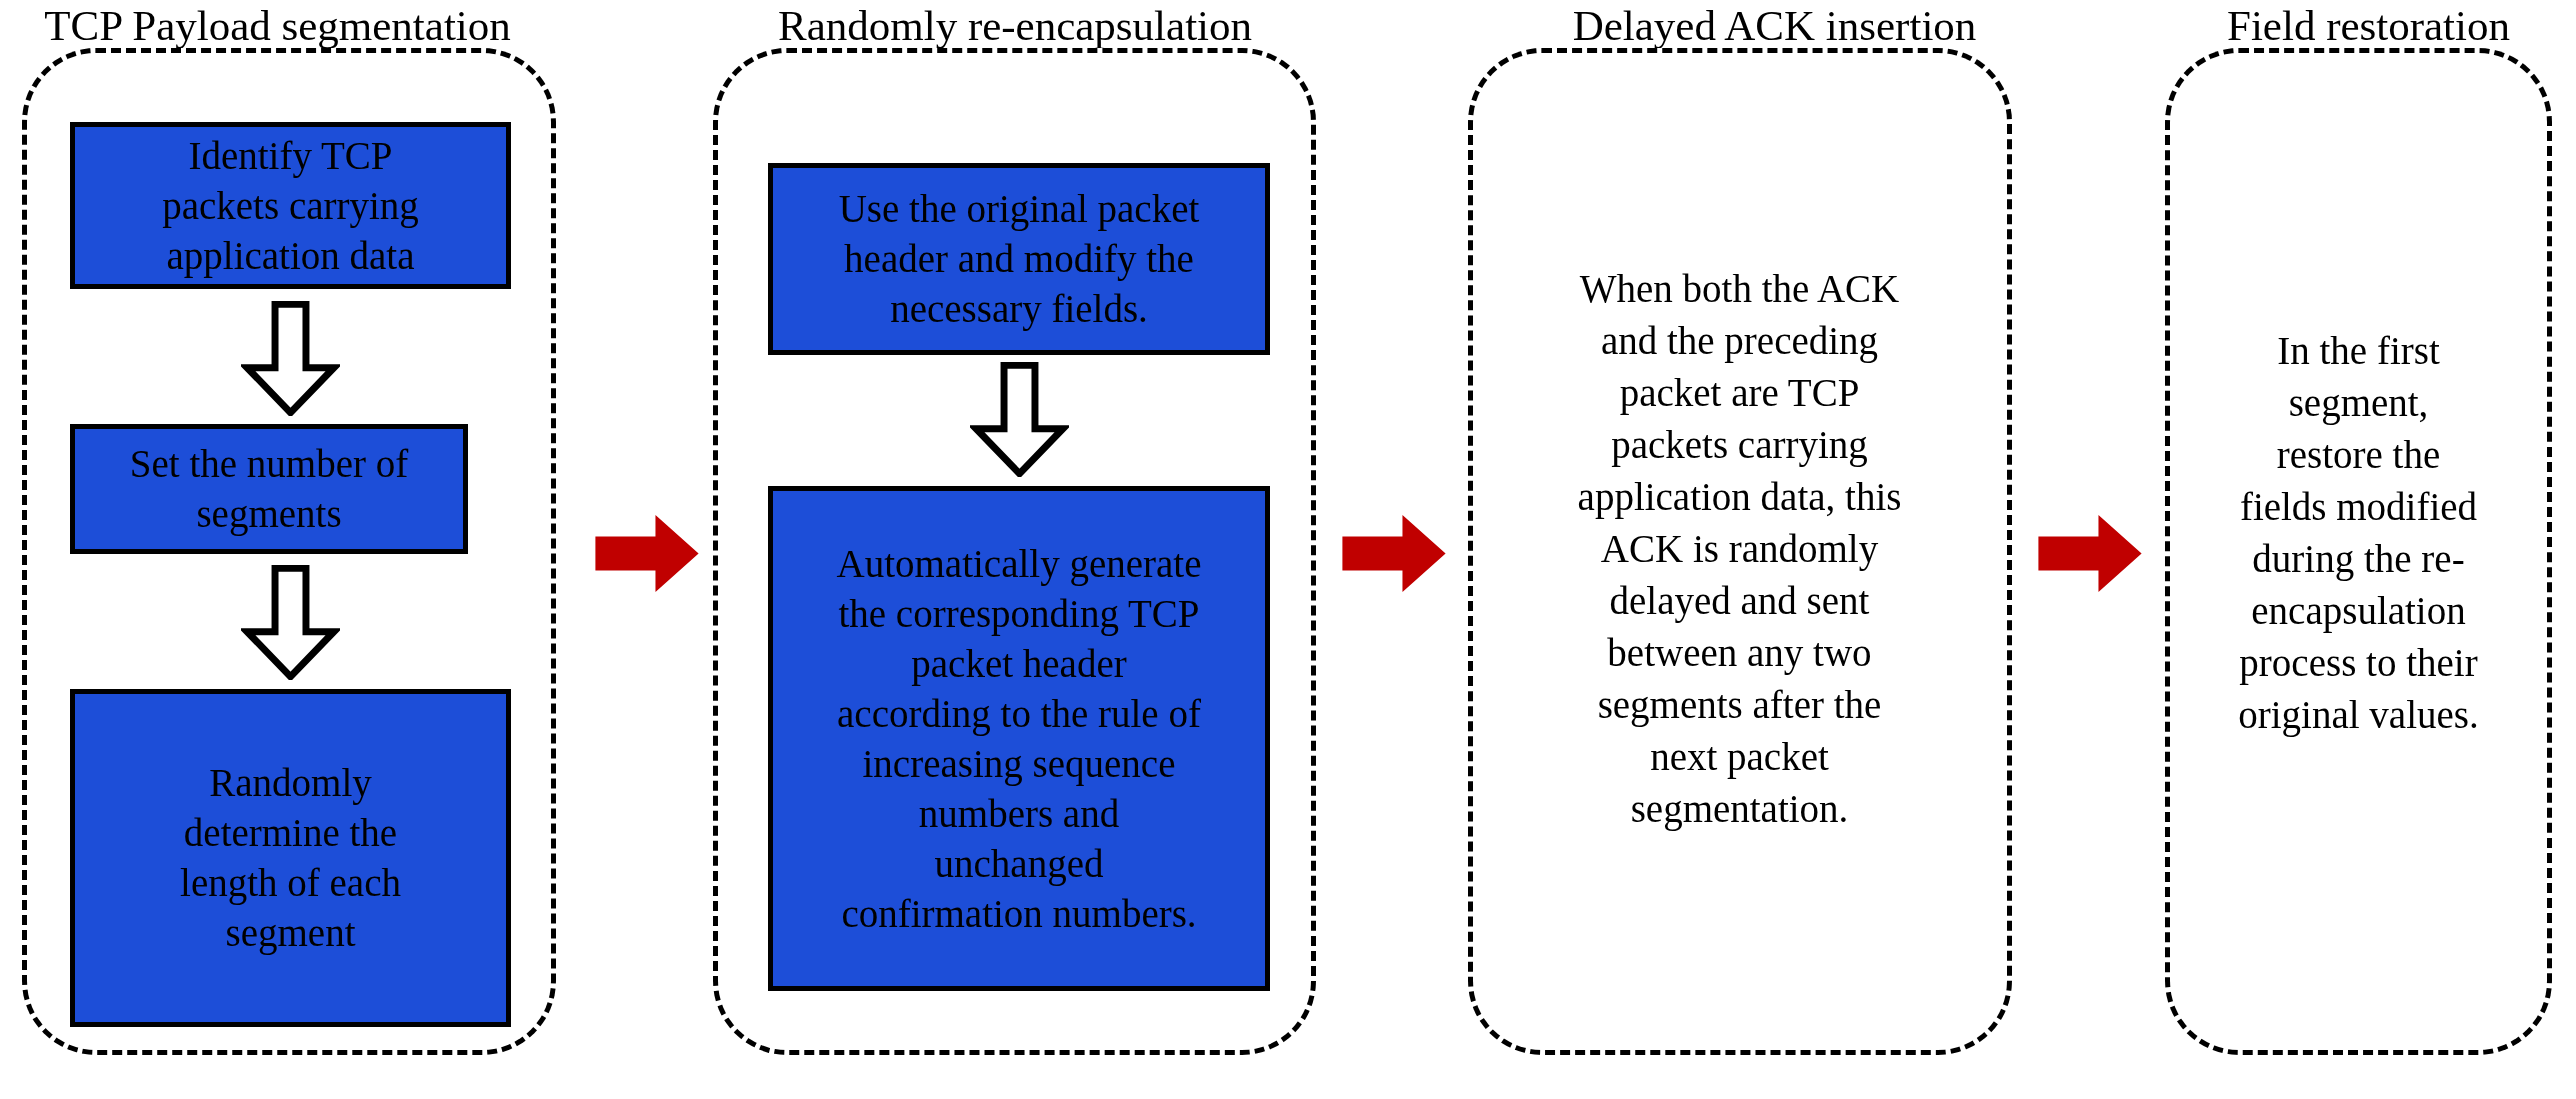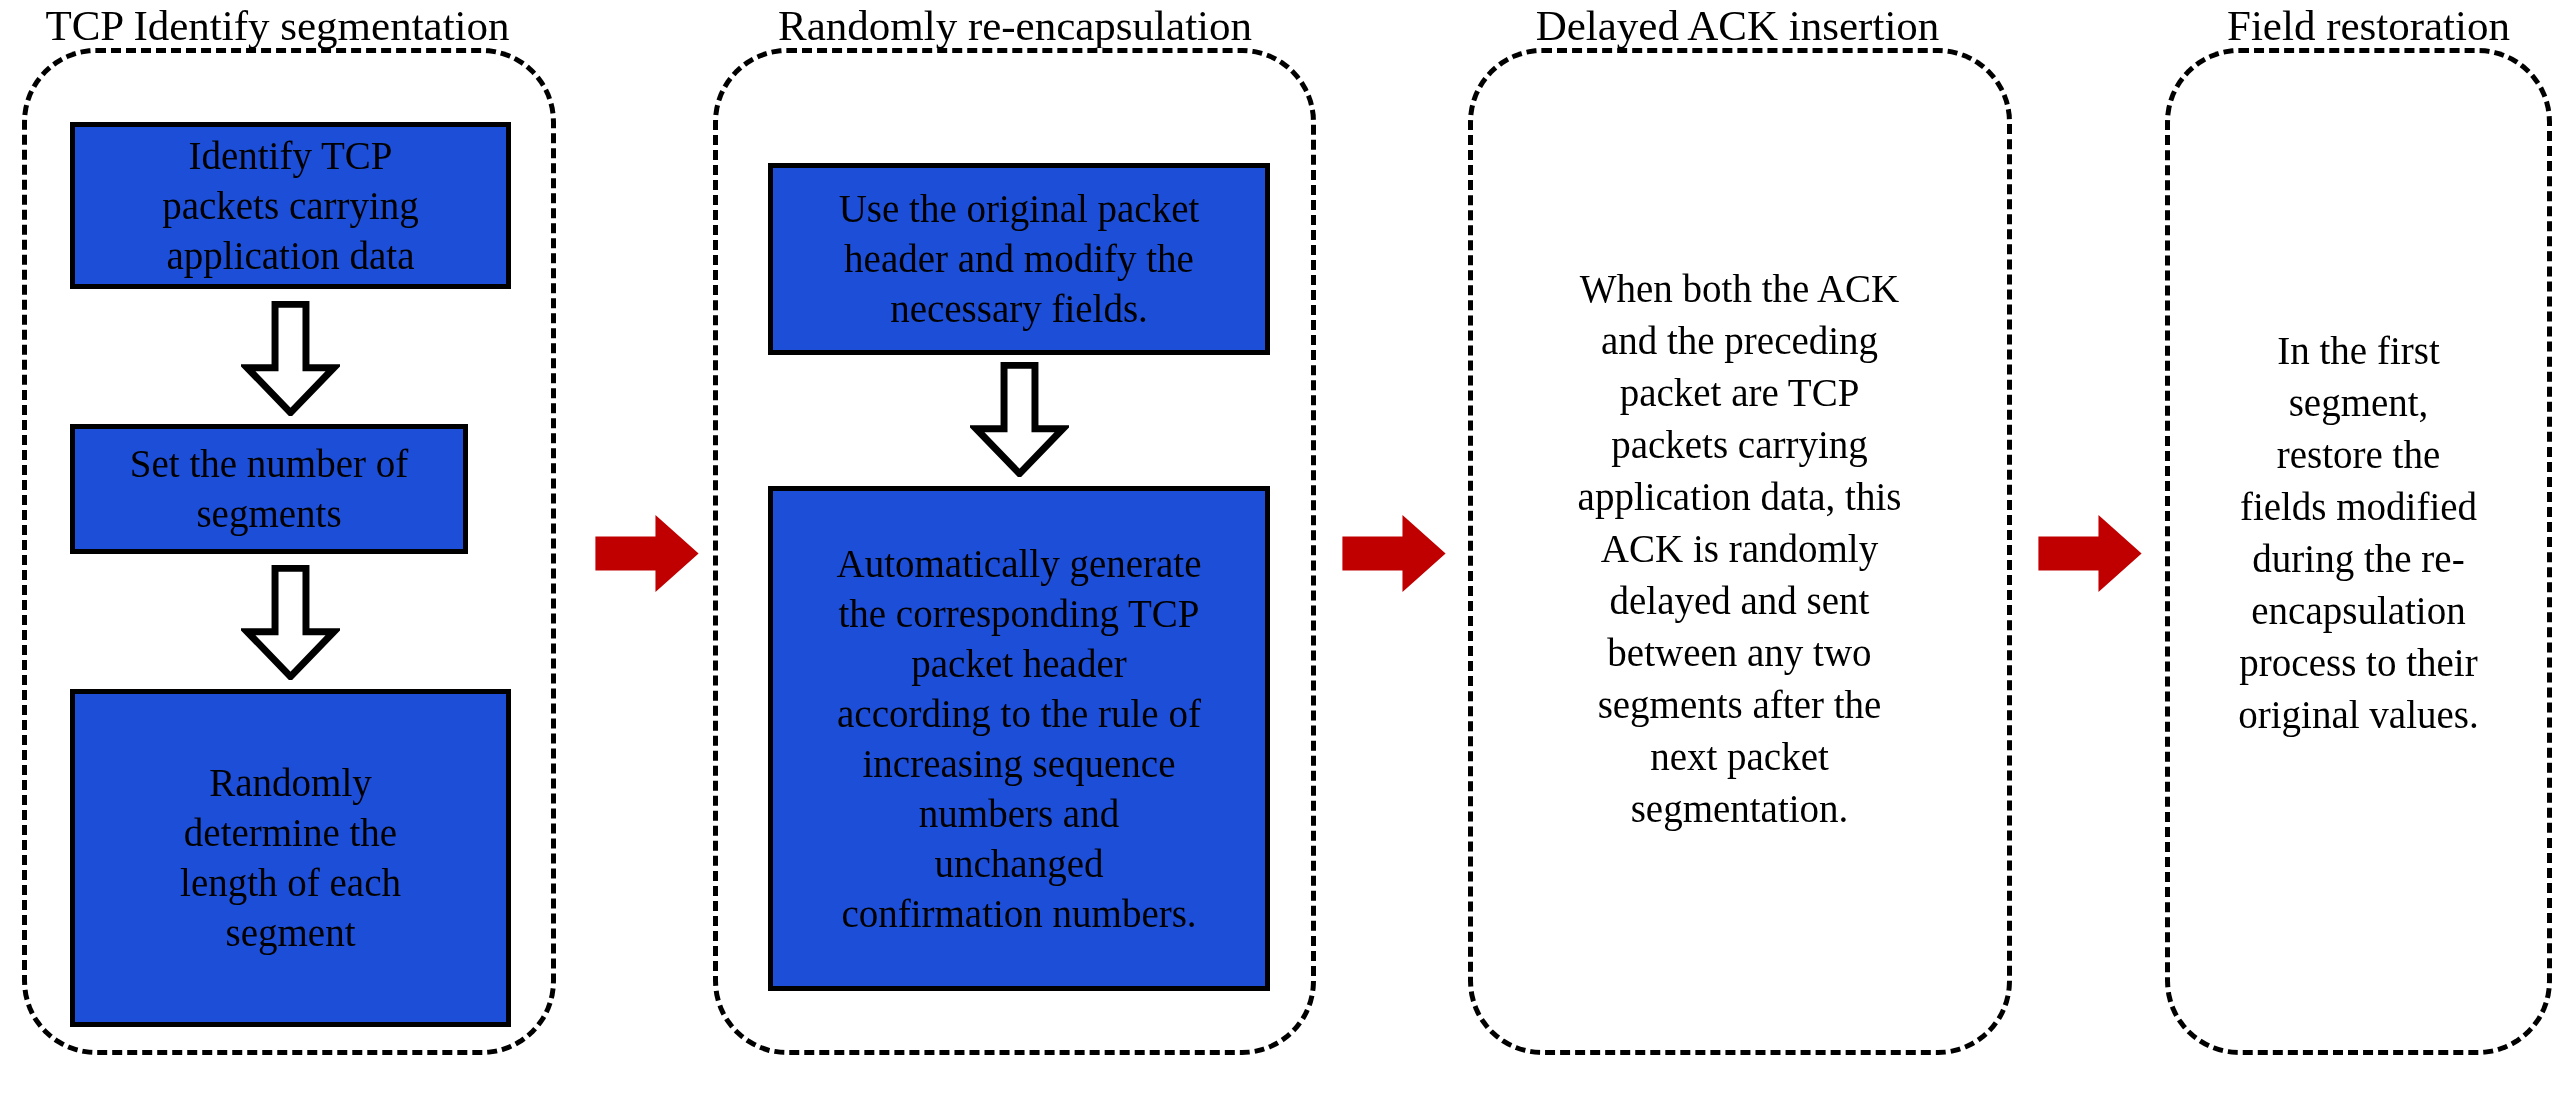--- a/index.html
+++ b/index.html
@@ -86,25 +86,25 @@
   .right-arrow {
     position: absolute;
   }
   .right-arrow svg { display: block; }
 </style>
 </head>
 <body>
 
 <div id="stage">
 
-  <div class="col-title" style="left:0px; top:3.1px; width:555px;">TCP Identify segmentation</div>
+  <div class="col-title" style="left:0px; top:3.1px; width:555px;">TCP Payload segmentation</div>
 
   <div class="col-title" style="left:705px; top:3.1px; width:620px;">Randomly re-encapsulation</div>
 
-  <div class="col-title" style="left:1460px; top:3.1px; width:555px;">Delayed ACK insertion</div>
+  <div class="col-title" style="left:1497px; top:3.1px; width:555px;">Delayed ACK insertion</div>
 
   <div class="col-title" style="left:2161px; top:3.1px; width:415px;">Field restoration</div>
 
   <div class="phase-box" style="left:22px; top:48px; width:534px; height:1007px;">
   </div>
 
   <div class="step" style="left:70px; top:122px; width:441px; height:167px;">
     <span class="step-text">Identify TCP
 packets carrying
 application data</span>

